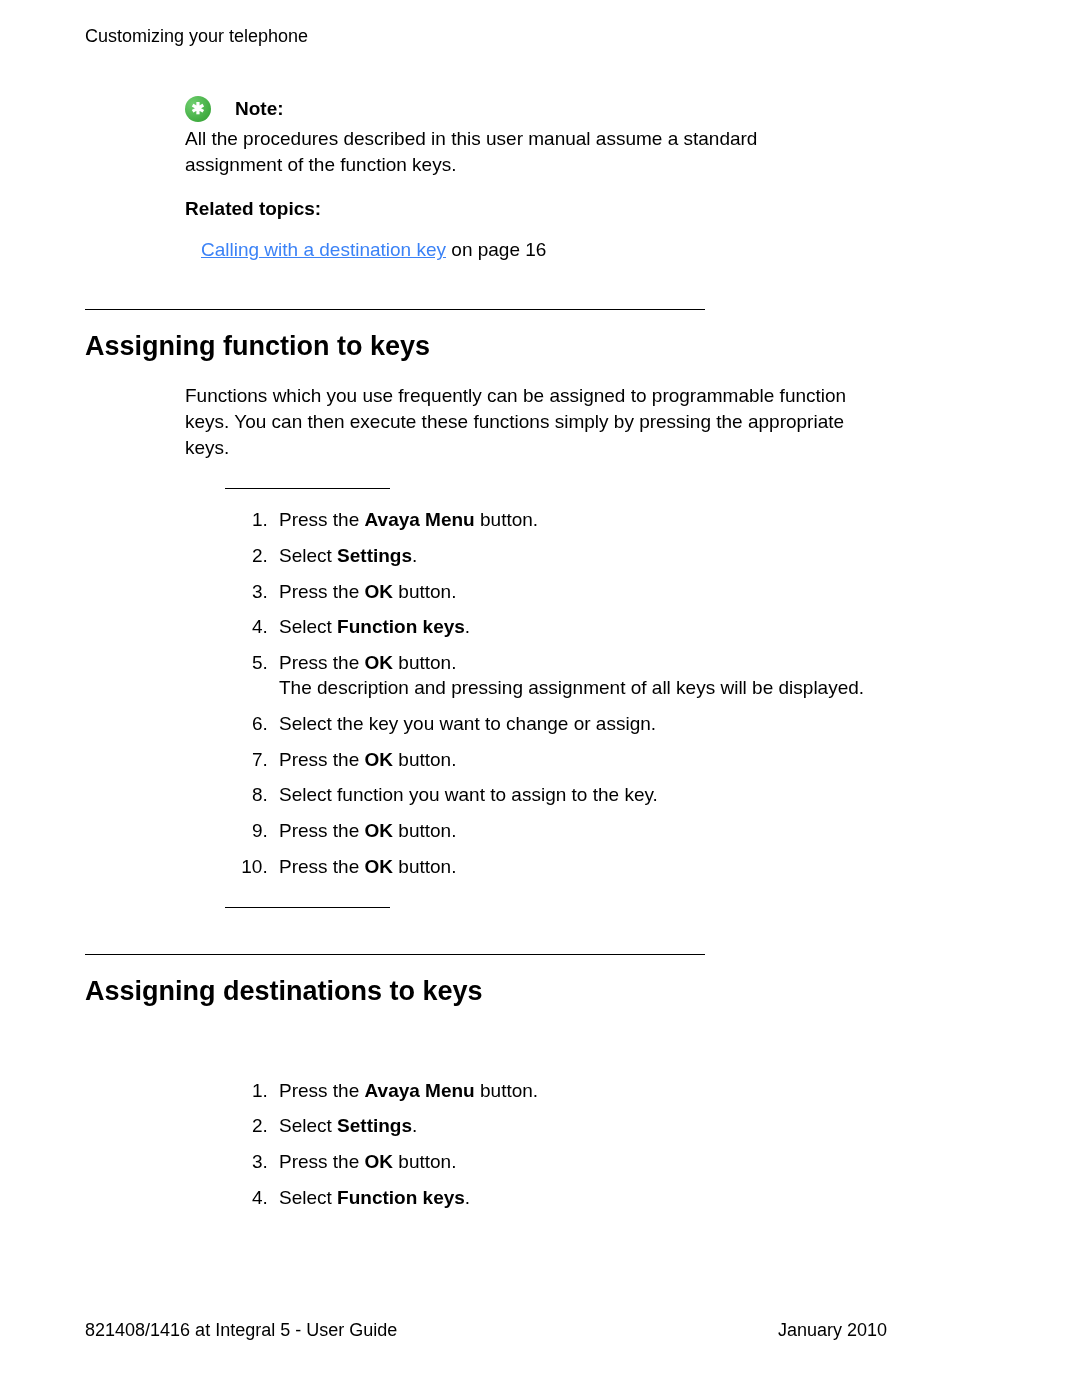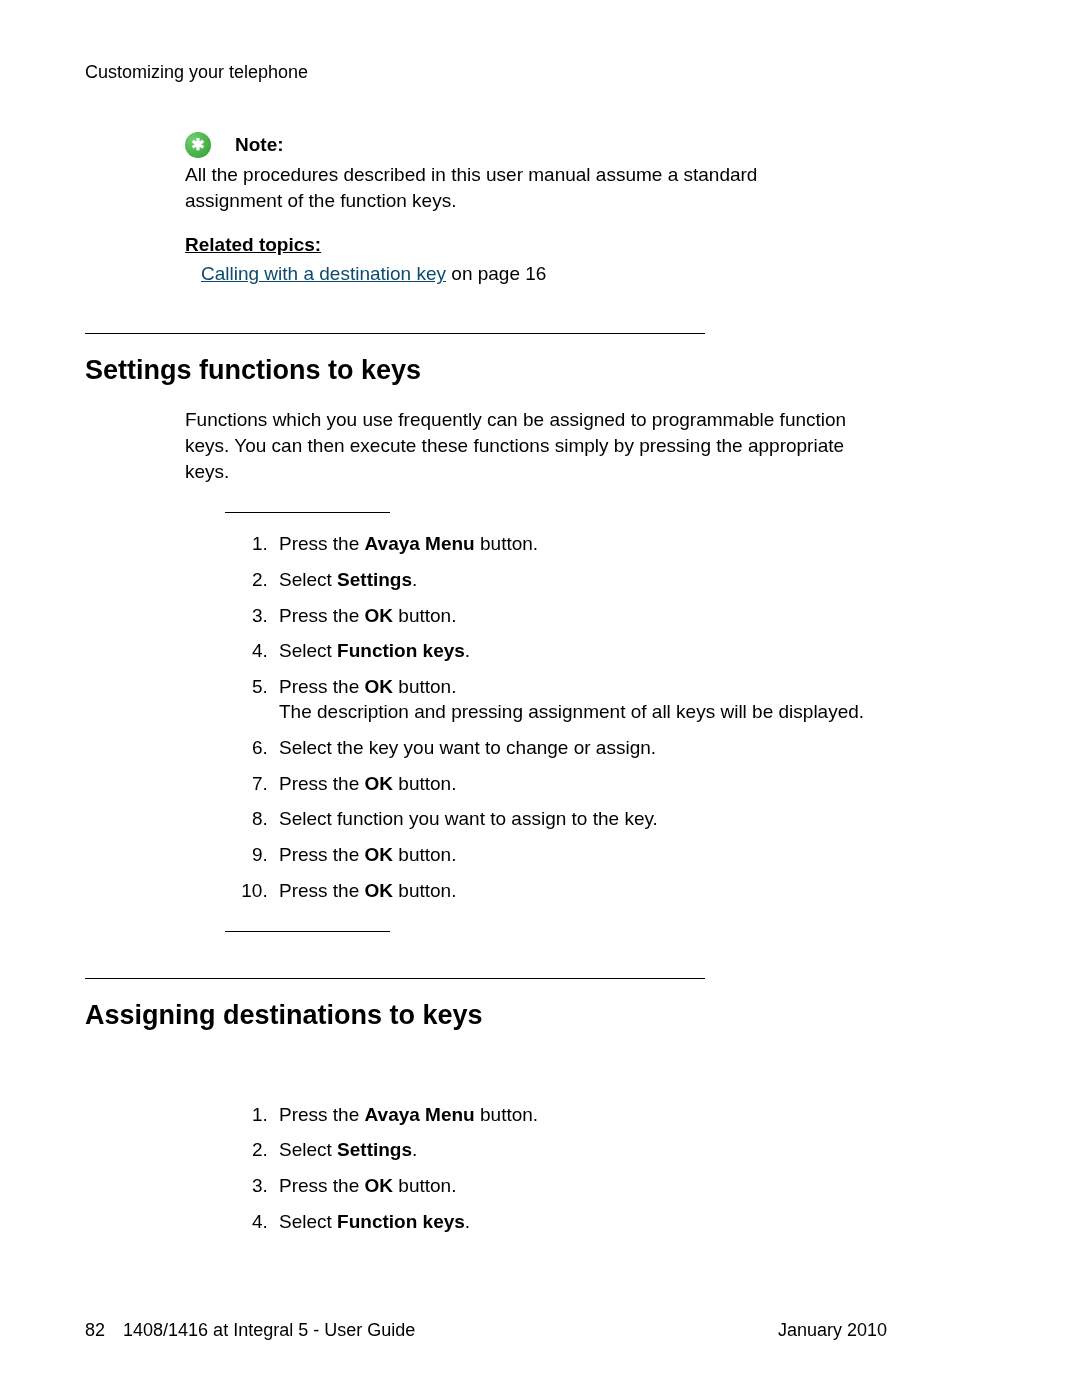--- a/index.html
+++ b/index.html
@@ -9,21 +9,21 @@
     font-family: Arial, Helvetica, sans-serif;
     color: #000;
     font-size: 19px;
     line-height: 1.35;
   }
   .page {
     width: 972px;
     height: 1397px;
     position: relative;
     box-sizing: border-box;
-    padding: 60px 85px 0 85px;
+    padding: 24px 85px 0 85px;
   }
   .running-head {
     font-size: 18px;
     margin-bottom: 48px;
   }
   .note-block {
     margin-left: 100px;
     margin-right: 50px;
   }
   .note-head {
@@ -54,28 +54,27 @@
   }
   .note-para {
     margin: 2px 0 14px 0;
   }
   .related-block {
     margin-left: 100px;
     margin-top: 18px;
   }
   .related-title {
     font-weight: bold;
-    margin-bottom: 4px;
-    text-decoration: underline;
+    margin-bottom: 16px;
   }
   .related-item {
     margin-left: 16px;
   }
   .related-link {
-    color: #0c4a6e;
+    color: #3b82f6;
     text-decoration: underline;
   }
   .hr-wide {
     border: none;
     border-top: 1px solid #000;
     margin: 46px 0 18px 0;
     width: 620px;
   }
   .h2 {
     font-size: 27px;
@@ -108,21 +107,21 @@
   .b { font-weight: bold; }
   .footer {
     position: absolute;
     left: 85px;
     right: 85px;
     bottom: 55px;
     display: flex;
     justify-content: space-between;
     font-size: 18px;
   }
-  .footer-left { display: flex; gap: 18px; }
+  .footer-left { display: flex; }
 </style>
 </head>
 <body>
 
 <div class="page">
 
   <div class="running-head">Customizing your telephone</div>
 
   <div class="note-block">
     <div class="note-head">
@@ -134,21 +133,21 @@
 
   <div class="related-block">
     <div class="related-title">Related topics:</div>
     <div class="related-item">
       <a href="#" class="related-link">Calling with a destination key</a><span> on page 16</span>
     </div>
   </div>
 
   <hr class="hr-wide">
 
-  <h2 class="h2">Settings functions to keys</h2>
+  <h2 class="h2">Assigning function to keys</h2>
   <p class="intro">Functions which you use frequently can be assigned to programmable function keys. You can then execute these functions simply by pressing the appropriate keys.</p>
 
   <hr class="hr-small">
 
   <ol class="steps">
     <li><span>Press the </span><span class="b">Avaya Menu</span><span> button.</span></li>
     <li><span>Select </span><span class="b">Settings</span><span>.</span></li>
     <li><span>Press the </span><span class="b">OK</span><span> button.</span></li>
     <li><span>Select </span><span class="b">Function keys</span><span>.</span></li>
     <li><span>Press the </span><span class="b">OK</span><span> button.</span><span class="step-extra">The description and pressing assignment of all keys will be displayed.</span></li>

